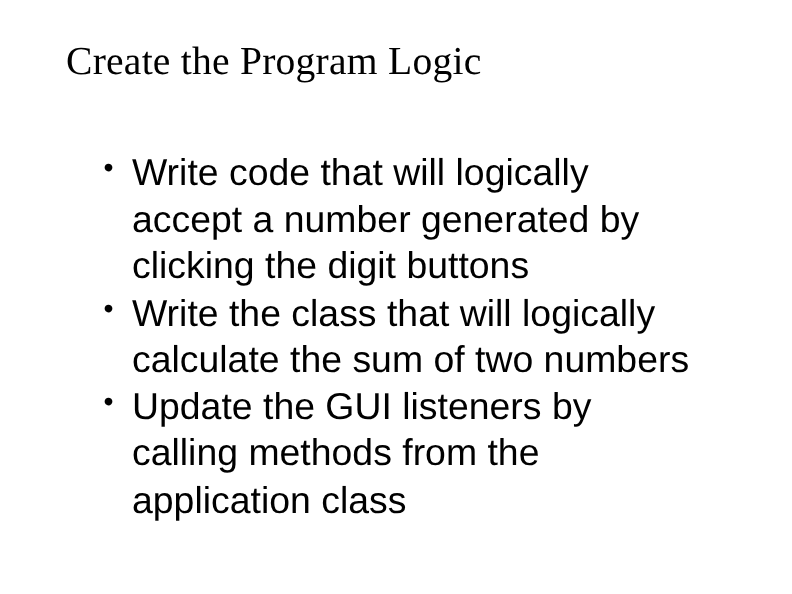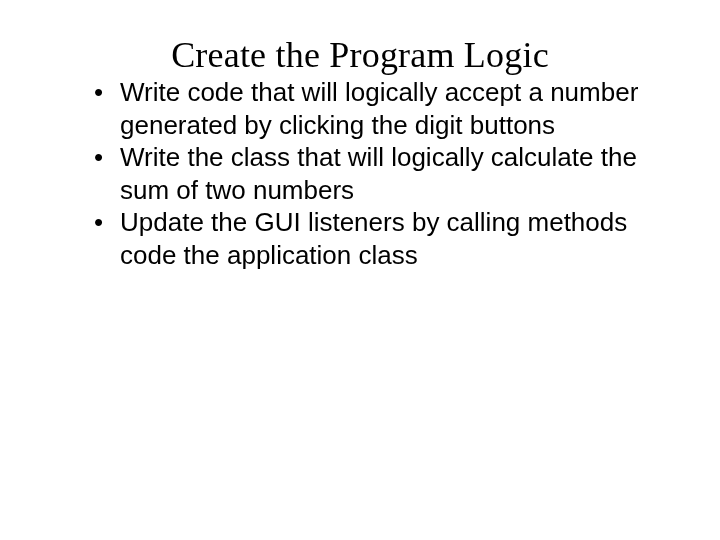--- a/index.html
+++ b/index.html
@@ -16,32 +16,33 @@
       overflow: hidden;
     }
     .slide {
       width: 100%;
       height: 100%;
       padding: 30px 60px 40px 60px;
     }
     .title {
       font-size: 36px;
       font-weight: normal;
-      text-align: center;
+      text-align: left;
       margin-top: 4px;
+      margin-bottom: 60px;
       letter-spacing: 0.2px;
     }
     .content {
       padding-left: 30px;
       padding-right: 20px;
     }
     .bullet-list {
       list-style: none;
       font-family: Arial, Helvetica, sans-serif;
-      font-size: 26px;
+      font-size: 34px;
       line-height: 1.25;
     }
     .bullet-list li {
       position: relative;
       padding-left: 30px;
       margin-bottom: 0;
     }
     .bullet-list li::before {
       content: "•";
       position: absolute;
@@ -52,16 +53,16 @@
   </style>
 </head>
 <body>
 
 <div class="slide">
   <h1 class="title">Create the Program Logic</h1>
   <div class="content">
     <ul class="bullet-list">
       <li>Write code that will logically accept a number generated by clicking the digit buttons</li>
       <li>Write the class that will logically calculate the sum of two numbers</li>
-      <li>Update the GUI listeners by calling methods code the application class</li>
+      <li>Update the GUI listeners by calling methods from the application class</li>
     </ul>
   </div>
 </div>
 
 </body></html>

